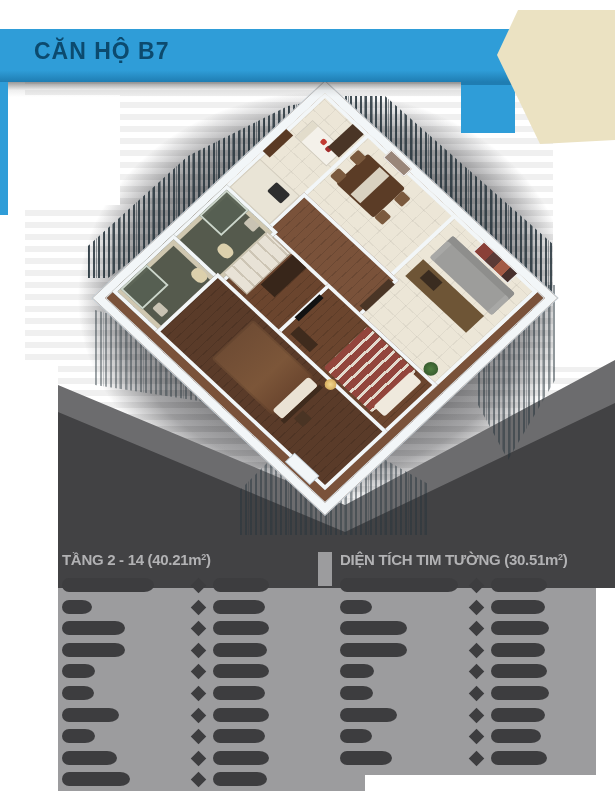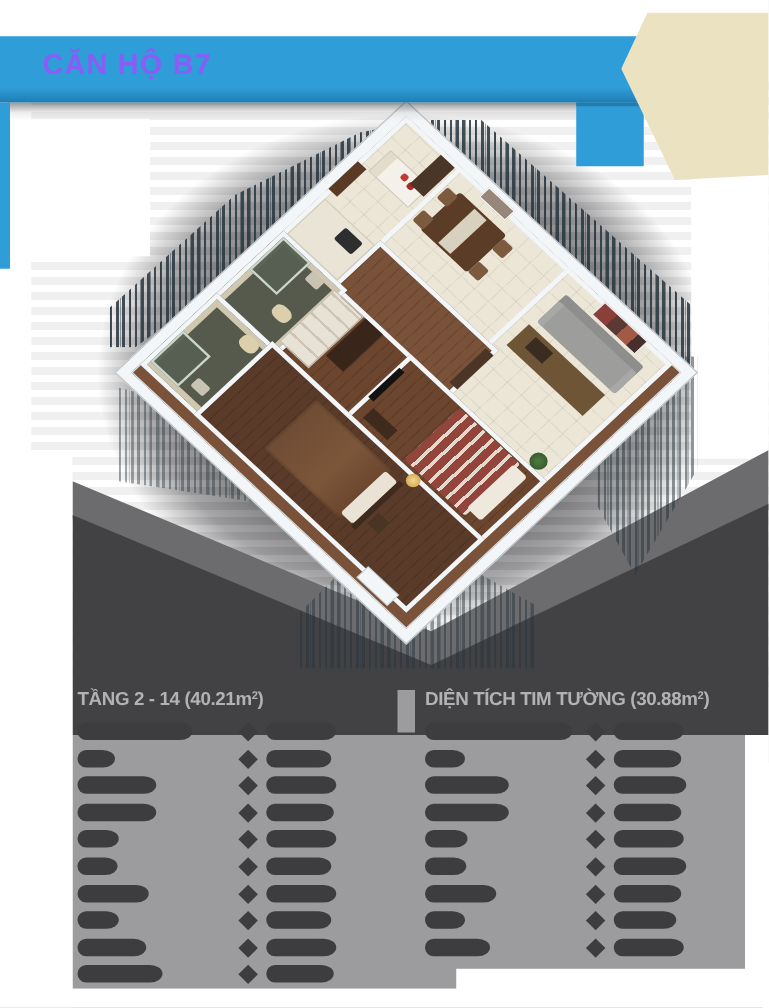--- a/index.html
+++ b/index.html
@@ -2,21 +2,21 @@
 <html style="--bar: #2f9dd8; --bar-deep: #1f7db2; --cream: #ebe2c2; --charcoal: #424244; --wall: #f2f6f8; --panel: #9c9c9e; --blob: #3d3d3f; --hdr-text: #b2b2b4;"><head>
 <meta charset="utf-8">
 <style>
   html,body{margin:0;padding:0;background:#fff;}
   body{width:615px;height:806px;position:relative;overflow:hidden;
        font-family:"Liberation Sans","DejaVu Sans",sans-serif;}
   .abs{position:absolute;}
   
   #header-bar{left:0;top:29px;width:515px;height:53px;z-index:30;
     background:linear-gradient(180deg,var(--bar) 0%,var(--bar) 78%,var(--bar-deep) 100%);}
-  #page-title{left:34px;top:38px;z-index:32;color:#8b5cf6;font-size:23px;font-weight:bold;letter-spacing:1px;}
+  #page-title{left:34px;top:38px;z-index:32;color:#0c4a6e;font-size:23px;font-weight:bold;letter-spacing:1px;}
   #bar-shadow{left:6px;top:82px;width:505px;height:15px;z-index:6;
     background:linear-gradient(180deg,rgba(50,50,50,.5),rgba(120,120,120,.12) 55%,rgba(255,255,255,0));}
   #left-ribbon{left:0;top:82px;width:8px;height:133px;z-index:29;background:var(--bar);}
   #header-tab{left:461px;top:82px;width:54px;height:48px;z-index:29;background:var(--bar);
     border-top:3px solid var(--bar-deep);}
   #banner-chevron{left:0;top:0;width:615px;height:150px;z-index:31;background:var(--cream);
     clip-path:polygon(497px 55px,518px 10px,615px 10px,615px 140px,540px 144px);}
   
   #glow{left:25px;top:60px;width:600px;height:490px;z-index:1;
     background:
@@ -142,21 +142,21 @@
   <div class="fur" style="left:258px;top:302px;width:34px;height:12px;background:#f2f6f8;box-shadow:0 0 0 1px #c6d2da;"></div>
 </div>
 
 <div class="abs" id="area-panel"></div>
 <div class="abs" id="divider-notch"></div>
 
 <div class="abs tbl-header" style="left:62px;top:551px;">
   <span>TẦNG 2 - 14 (40.21m</span><sup>2</sup><span>)</span>
 </div>
 <div class="abs tbl-header" style="left:340px;top:551px;">
-  <span>DIỆN TÍCH TIM TƯỜNG (30.88m</span><sup>2</sup><span>)</span>
+  <span>DIỆN TÍCH TIM TƯỜNG (30.51m</span><sup>2</sup><span>)</span>
 </div>
 
 <div class="abs rows" id="rows-left" style="left:62px;top:588px;">
     <div class="trow" style="top: -10px;">
       <div class="blob" style="width: 92px;"></div>
       <div class="diamond"></div>
       <div class="blob val" style="width: 56px;"></div>
     </div>
     <div class="trow" style="top: 11.6px;">
       <div class="blob" style="width: 30px;"></div>

